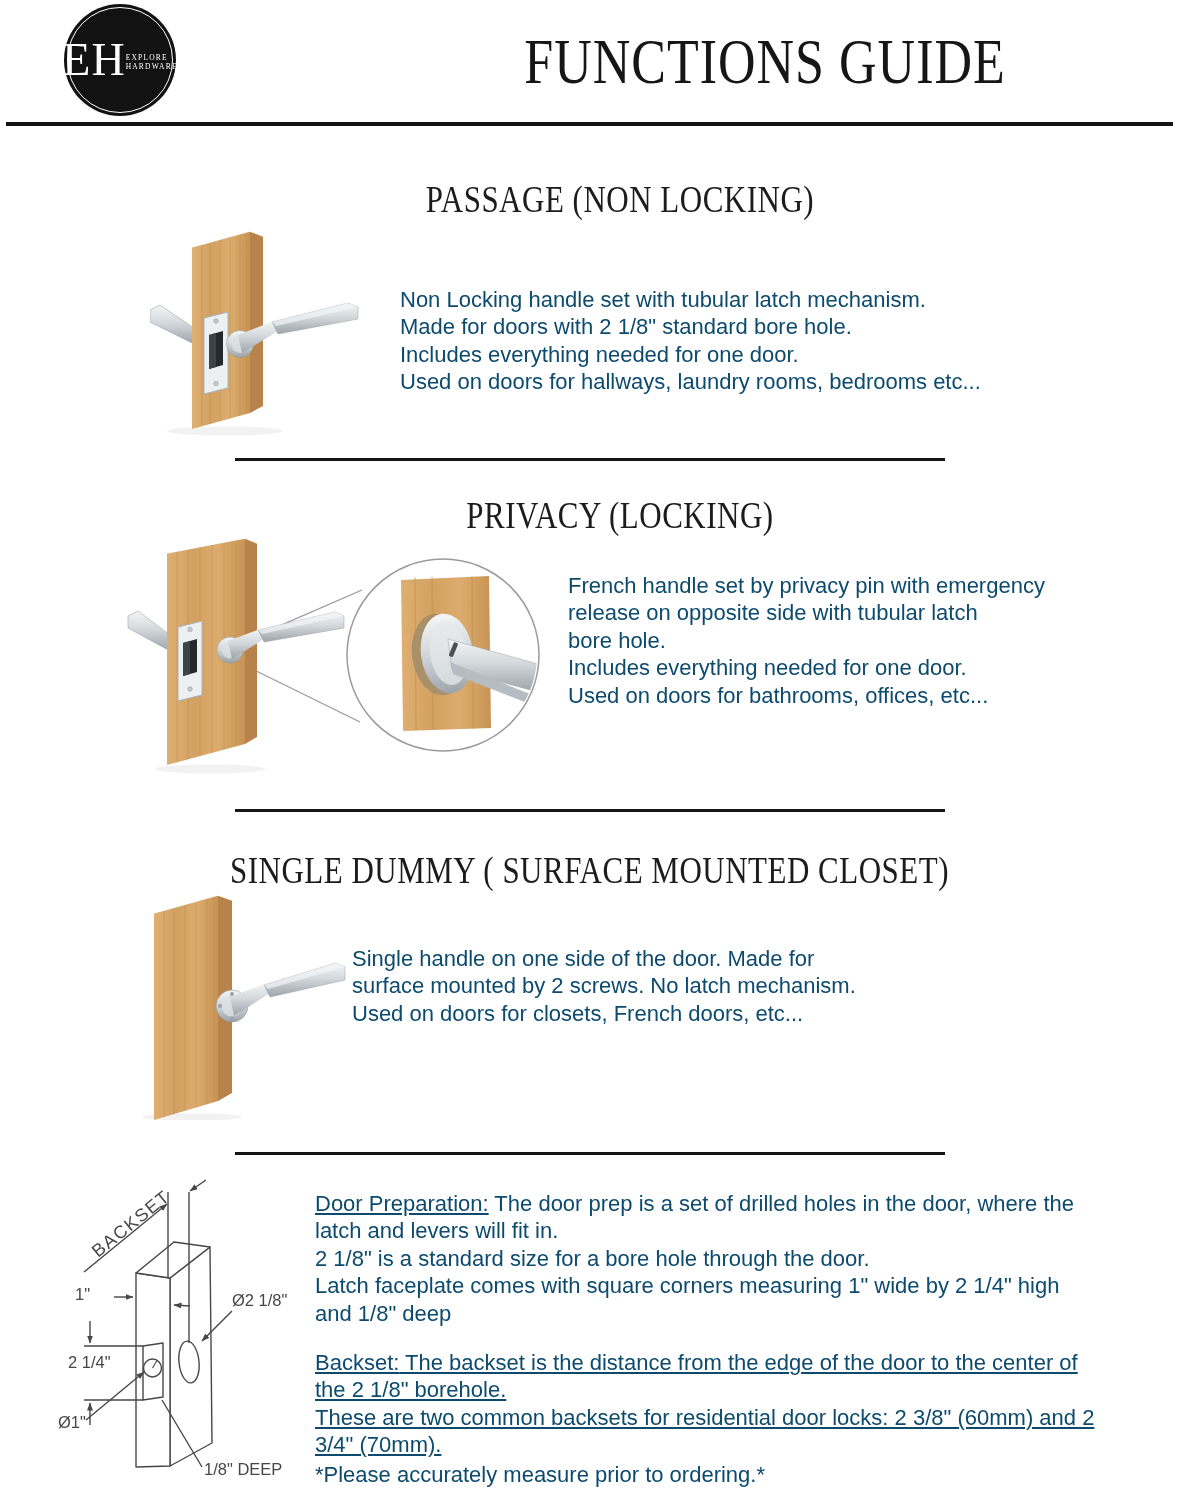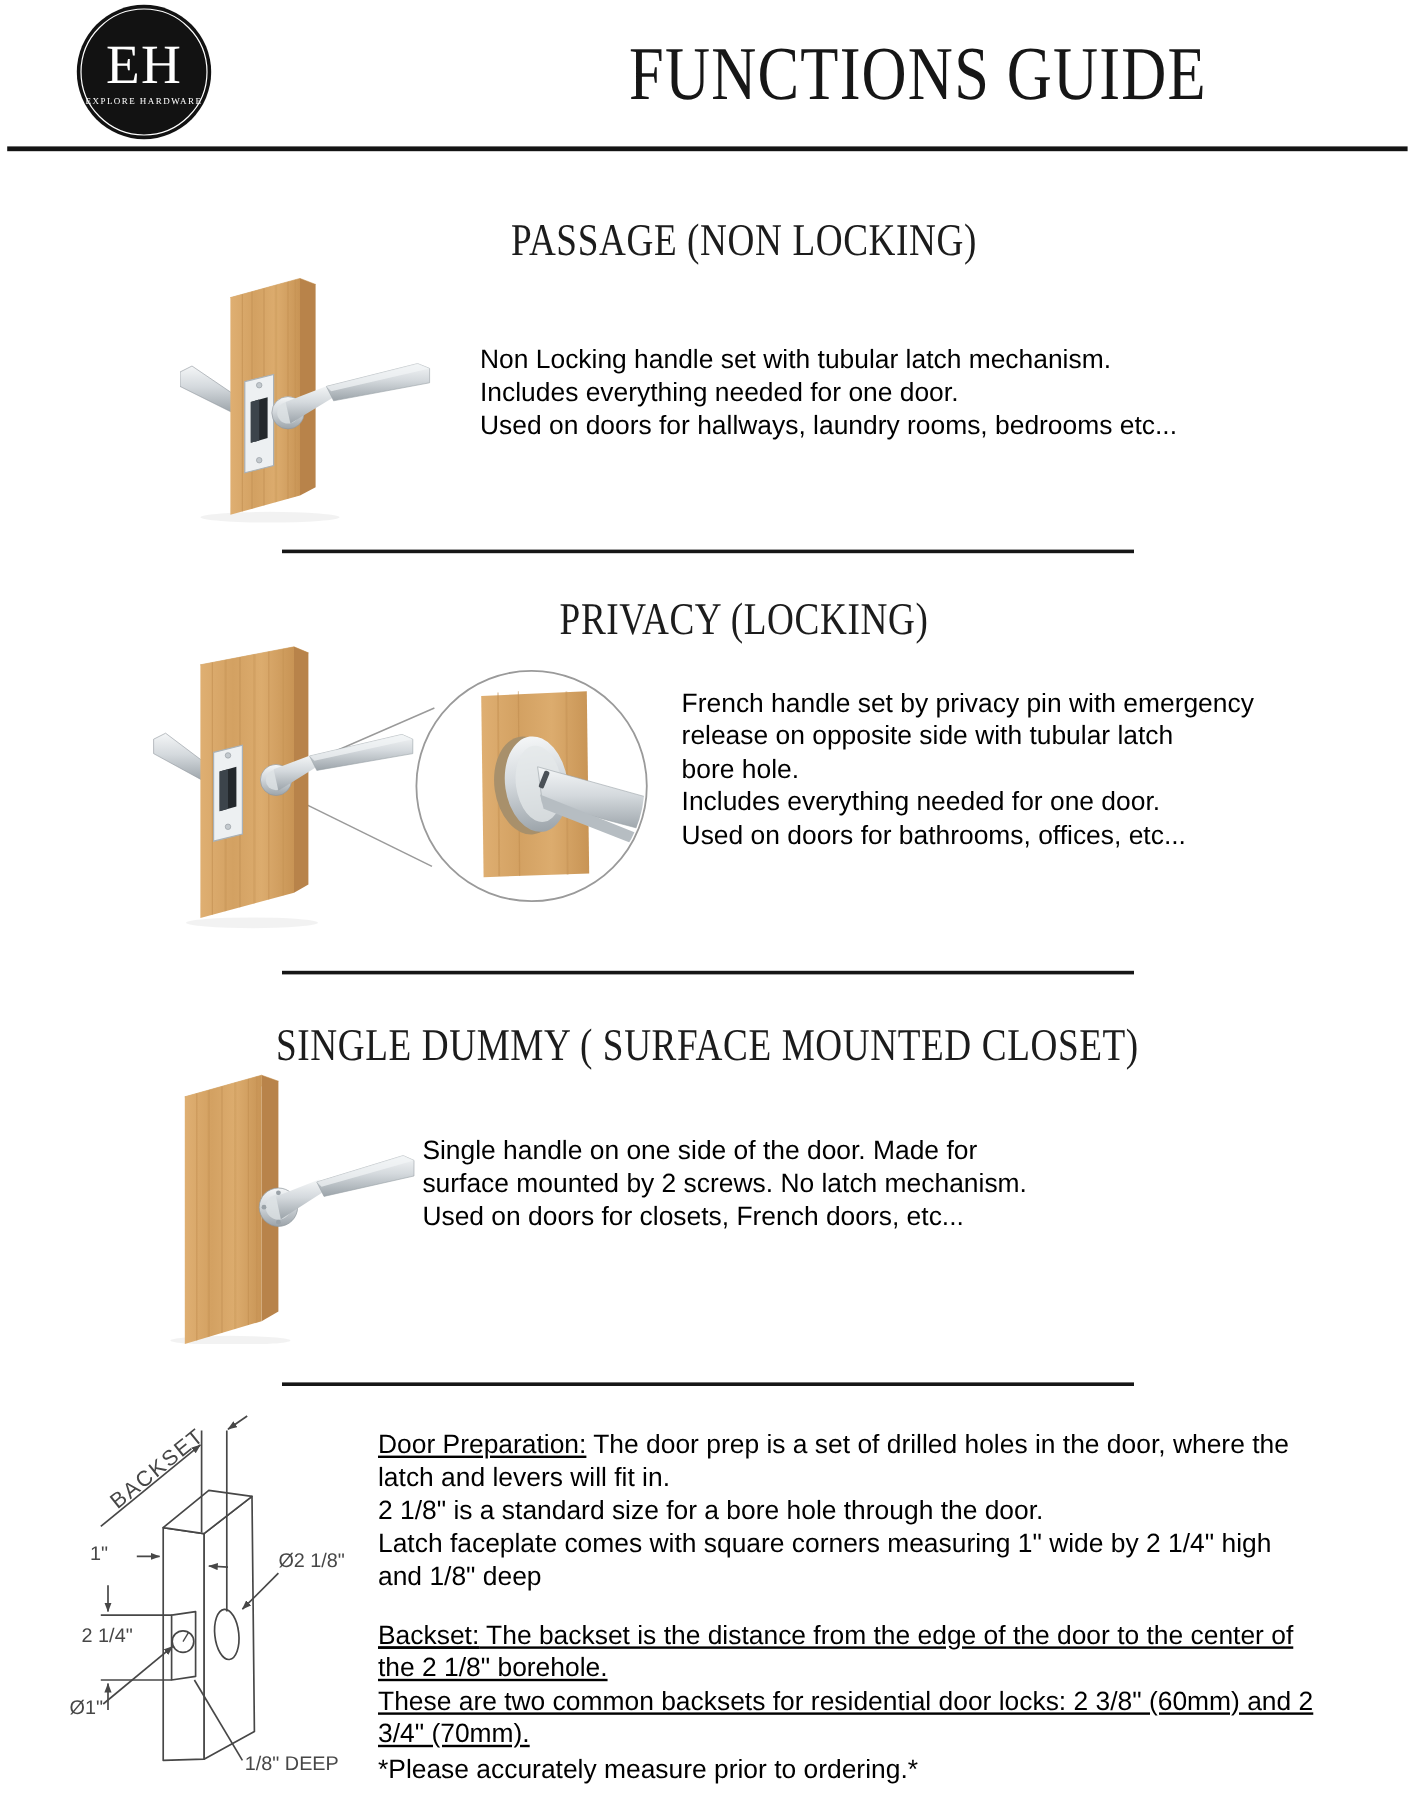--- a/index.html
+++ b/index.html
@@ -2,36 +2,36 @@
 <html><head>
 <meta charset="utf-8">
 <style>
   html,body{margin:0;padding:0;background:#fff;}
   .page{position:relative;width:1179px;height:1500px;background:#ffffff;overflow:hidden;
         font-family:"Liberation Sans",sans-serif;}
   .abs{position:absolute;}
 
   
   .logo{left:64px;top:4px;width:112px;height:112px;border-radius:50%;background:#121212;
-        display:flex;flex-direction:column;align-items:center;justify-content:center;}
+        display:flex;flex-direction:row;align-items:center;justify-content:center;}
   .logo::after{content:"";position:absolute;inset:3px;border:1.5px solid #ffffff;border-radius:50%;}
   .logo-initials{font-family:"Liberation Serif",serif;color:#ffffff;font-size:46px;line-height:44px;letter-spacing:1px;}
   .logo-sub{color:#ffffff;font-size:7.5px;letter-spacing:1.2px;margin-top:4px;font-family:"Liberation Serif",serif;}
   .page-title{left:470px;top:26px;width:590px;text-align:center;
         font-family:"Liberation Serif",serif;font-size:52px;color:#161616;letter-spacing:1px;
         transform:scaleY(1.22);transform-origin:top center;white-space:nowrap;}
   .header-rule{left:6px;top:122px;width:1167px;height:4px;background:#141414;}
 
   
   .section-heading{font-family:"Liberation Serif",serif;color:#1c1c1c;text-align:center;
         font-size:31px;letter-spacing:0.5px;transform:scaleY(1.22);transform-origin:top center;white-space:nowrap;}
   .divider{height:3px;background:#161616;left:235px;width:710px;}
 
   
-  .body-block{color:#000000;font-size:22px;line-height:27.4px;}
+  .body-block{color:#0c4a6e;font-size:22px;line-height:27.4px;}
   .body-block div{white-space:nowrap;}
   .u{text-decoration:underline;}
 
   
   .dim-label{font-family:"Liberation Sans",sans-serif;font-size:16.5px;fill:#474747;}
   .dim-label-big{font-family:"Liberation Sans",sans-serif;font-size:18px;fill:#474747;letter-spacing:1.5px;}
 </style>
 </head>
 <body>
 
@@ -83,20 +83,21 @@
     <circle cx="66" cy="161.5" r="2.3" fill="#C3C9CE" stroke="#8E969C" stroke-width="0.5"></circle>
     <circle cx="90" cy="122" r="13.5" fill="url(#mA)" stroke="#8E969C" stroke-width="0.5"></circle>
     <circle cx="90" cy="122" r="9" fill="#DCE1E4" opacity="0.8"></circle>
     <polygon points="88,113 124,99 128,109 92,131" fill="url(#mA)"></polygon>
     <polygon points="122,100 198,81 208,85 208,97 128,112" fill="url(#mA)" stroke="#9AA2A8" stroke-width="0.5"></polygon>
     <polygon points="122,100 198,81 208,85 126,104" fill="#F2F5F6" opacity="0.7"></polygon>
   </svg>
 
   <div class="abs body-block" style="left:400px;top:286px;">
     <div>Non Locking handle set with tubular latch mechanism.</div>
+    <div>Made for doors with 2 1/8" standard bore hole.</div>
     <div>Includes everything needed for one door.</div>
     <div>Used on doors for hallways, laundry rooms, bedrooms etc...</div>
   </div>
 
   <div class="abs divider" style="top:458px;"></div>
 
   <div class="abs section-heading" style="left:60px;top:494px;width:1120px;">PRIVACY  (LOCKING)</div>
 
   <svg class="abs" style="left:110px;top:532px;" width="440" height="250" viewBox="0 0 440 250">
     <defs>

